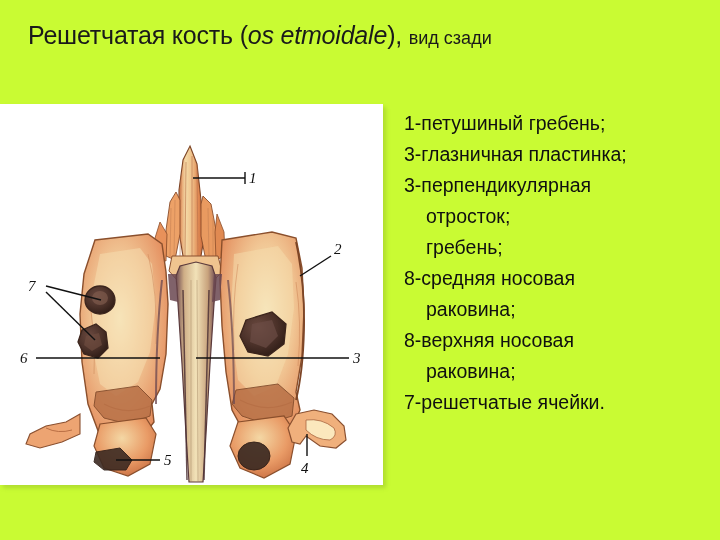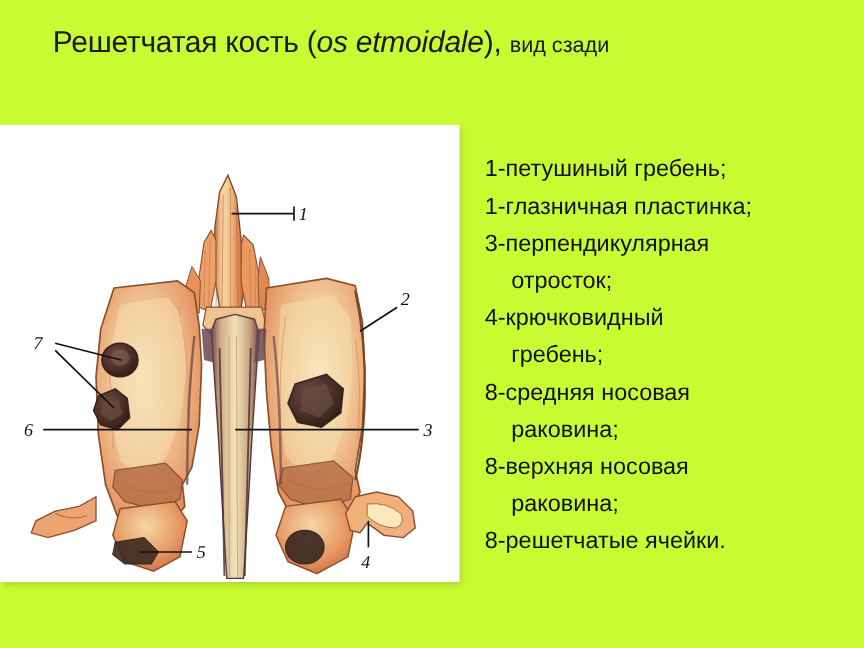--- a/index.html
+++ b/index.html
@@ -15,21 +15,21 @@
   #slide {
     position: relative;
     width: 720px;
     height: 540px;
     background: #c9fb33;
   }
 
   
   #title {
     position: absolute;
-    left: 44px;
+    left: 28px;
     top: 22px;
     width: 670px;
     color: #1a1a1a;
     white-space: nowrap;
     line-height: 1.1;
   }
   #title .t-main {
     font-size: 25px;
     letter-spacing: -0.2px;
   }
@@ -57,21 +57,21 @@
   #figure-svg {
     position: absolute;
     left: 0;
     top: 0;
   }
 
   
   #legend {
     position: absolute;
     left: 404px;
-    top: 126px;
+    top: 108px;
     width: 310px;
     color: #101010;
     font-size: 19.5px;
     line-height: 31px;
   }
   #legend .leg-item {
     white-space: normal;
   }
   #legend .leg-item .wrap {
     display: block;
@@ -226,36 +226,35 @@
         <text x="28" y="187">7</text>
       </g>
     </svg>
   </div>
 
   <div id="legend">
     <div class="leg-item">
       <span>1-петушиный гребень;</span>
     </div>
     <div class="leg-item">
-      <span>1-глазничная пластинка;</span>
+      <span>3-глазничная пластинка;</span>
     </div>
     <div class="leg-item">
       <span>3-перпендикулярная</span>
       <span class="wrap">отросток;</span>
     </div>
     <div class="leg-item">
-      <span>4-крючковидный</span>
       <span class="wrap">гребень;</span>
     </div>
     <div class="leg-item">
       <span>8-средняя носовая</span>
       <span class="wrap">раковина;</span>
     </div>
     <div class="leg-item">
       <span>8-верхняя носовая</span>
       <span class="wrap">раковина;</span>
     </div>
     <div class="leg-item">
-      <span>8-решетчатые ячейки.</span>
+      <span>7-решетчатые ячейки.</span>
     </div>
   </div>
 
 </div>
 
 </body></html>

